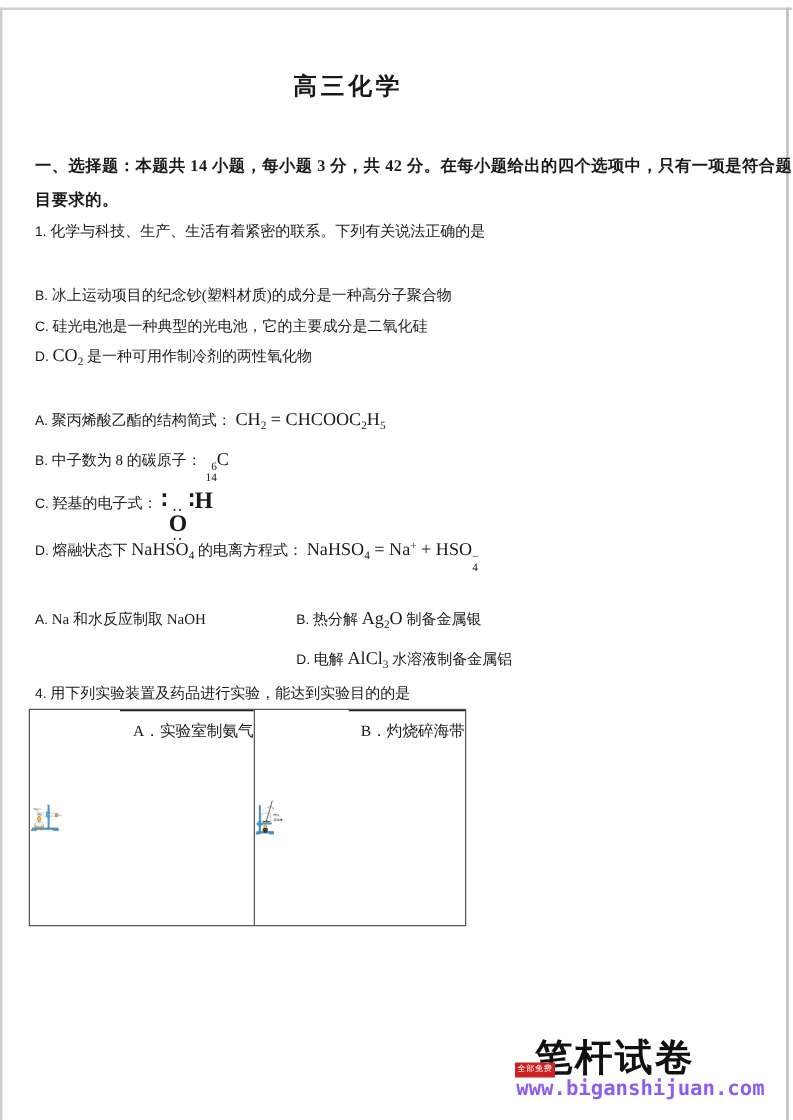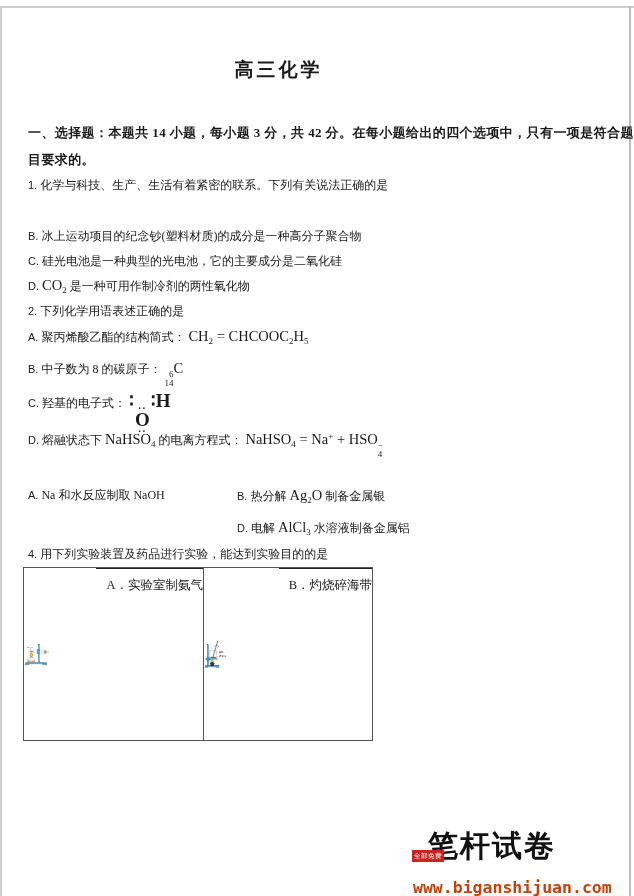--- a/index.html
+++ b/index.html
@@ -33,21 +33,21 @@
   .cellA{width:180px;border-right:1.6px solid #555;}
   .cellB{flex:1;}
   .diagram{flex:1;position:relative;}
   .caption{height:33px;border-top:1.2px solid #222;display:flex;align-items:center;
            padding-left:10px;font-size:12.5px;box-sizing:border-box;}
   svg text{font-family:"Liberation Serif","DejaVu Serif",serif;fill:#111;}
 
   .wm-brand{position:absolute;left:428px;top:826px;font-size:30px;font-weight:bold;
             letter-spacing:2px;color:#111;}
   .wm-url{position:absolute;left:413px;top:861px;font-size:16.5px;font-weight:bold;
-          font-family:"DejaVu Sans Mono","Liberation Mono",monospace;color:#c2410c;margin-top:17px;}
+          font-family:"DejaVu Sans Mono","Liberation Mono",monospace;color:#8b5cf6;}
   .wm-badge{position:absolute;left:412px;top:850px;background:var(--brand_red);color:#fff;
             font-size:6.5px;line-height:12px;padding:0 2px;letter-spacing:0.5px;
             font-family:"Liberation Sans",sans-serif;}
 </style>
 </head>
 <body>
 
 <div class="page">
   <div class="edge edge-top"></div>
   <div class="edge edge-left"></div>
@@ -55,21 +55,20 @@
 
   <div class="line title" style="top:61px">高三化学</div>
   <div class="line b13" style="top:124px">一、选择题：本题共 14 小题，每小题 3 分，共 42 分。在每小题给出的四个选项中，只有一项是符合题</div>
   <div class="line b13" style="top:151px">目要求的。</div>
 
   <div class="line" style="top:177px"><span class="lt">1.</span><span> 化学与科技、生产、生活有着紧密的联系。下列有关说法正确的是</span></div>
   <div class="line" style="top:253px"><span class="lt">C.</span><span> 硅光电池是一种典型的光电池，它的主要成分是二氧化硅</span></div>
   <div class="line" style="top:228px"><span class="lt">B.</span><span> 冰上运动项目的纪念钞(塑料材质)的成分是一种高分子聚合物</span></div>
   <div class="line" style="top:277px"><span class="lt">D.</span><span> </span><span class="fx">CO</span><sub>2</sub><span> 是一种可用作制冷剂的两性氧化物</span></div>
 
-  <div class="line" style="top:303px"><span class="lt">2.</span><span> 下列化学用语表述正确的是</span></div>
   <div class="line" style="top:328px"><span class="lt">A.</span><span> 聚丙烯酸乙酯的结构简式： </span><span class="fx">CH</span><sub>2</sub><span class="fx"> = CHCOOC</span><sub>2</sub><span class="fx">H</span><sub>5</sub></div>
   <div class="line" style="top:360px"><span class="lt">B.</span><span> 中子数为 8 的碳原子： </span><span class="stk ra">
         <span class="r1">6</span>
         <span class="r2">14</span>
       </span><span class="fx">C</span></div>
   <div class="line" style="top:392px"><span class="lt">C.</span><span> 羟基的电子式： </span><span class="big">∶</span><span class="stk3 big">
         <span class="r1">··</span>
         <span class="r2">O</span>
         <span class="r3">··</span>
       </span><span class="big">∶</span><span class="big">H</span></div>

